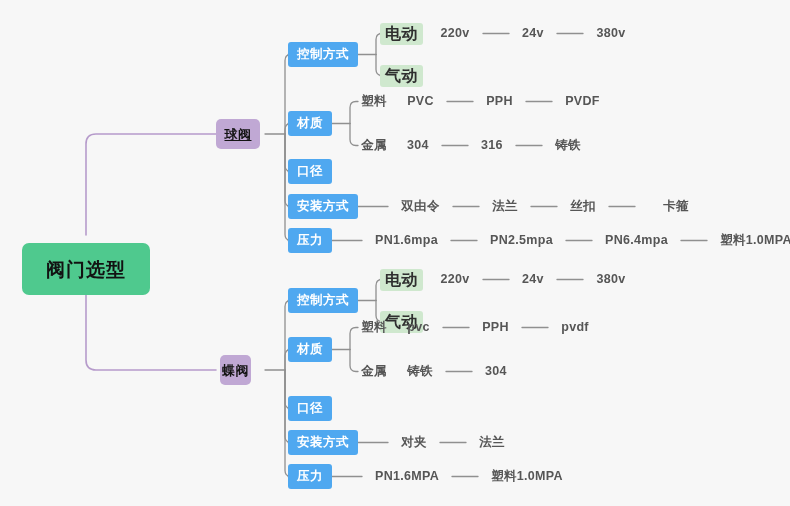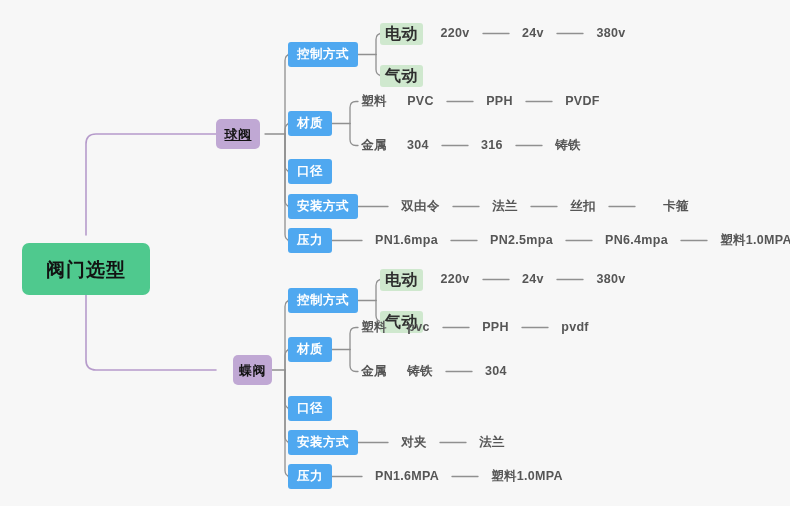--- a/index.html
+++ b/index.html
@@ -158,21 +158,21 @@
       <div class="node node-cat" style="left: 288px; top: 194px; width: 70px; height: 25px;">安装方式</div>
       <div class="node node-plain" style="left: 398px; top: 197.5px; width: 45px; height: 18px;">双由令</div>
       <div class="node node-plain" style="left: 489px; top: 197.5px; width: 32px; height: 18px;">法兰</div>
       <div class="node node-plain" style="left: 567px; top: 197.5px; width: 32px; height: 18px; text-align: center;">丝扣</div>
       <div class="node node-plain" style="left: 660px; top: 197.5px; width: 32px; height: 18px;">卡箍</div>
       <div class="node node-cat" style="left: 288px; top: 228px; width: 44px; height: 25px;">压力</div>
       <div class="node node-plain" style="left: 372px; top: 231.5px; width: 69px; height: 18px;">PN1.6mpa</div>
       <div class="node node-plain" style="left: 487px; top: 231.5px; width: 69px; height: 18px;">PN2.5mpa</div>
       <div class="node node-plain" style="left: 602px; top: 231.5px; width: 69px; height: 18px;">PN6.4mpa</div>
       <div class="node node-plain" style="left: 717px; top: 231.5px; width: 78px; height: 18px;">塑料1.0MPA</div>
-      <div class="node node-branch" style="left: 233px; top: 355px; width: 39px; height: 30px;">蝶阀</div>
+      <div class="node node-branch" style="left: 220px; top: 355px; width: 31px; height: 30px;">蝶阀</div>
       <div class="node node-cat" style="left: 288px; top: 288px; width: 70px; height: 25px;">控制方式</div>
       <div class="node node-green" style="left: 380px; top: 268.5px; width: 43px; height: 22px;">电动</div>
       <div class="node node-plain" style="left: 437px; top: 270.5px; width: 36px; height: 18px;">220v</div>
       <div class="node node-plain" style="left: 519px; top: 270.5px; width: 28px; height: 18px;">24v</div>
       <div class="node node-plain" style="left: 593px; top: 270.5px; width: 36px; height: 18px;">380v</div>
       <div class="node node-green" style="left: 380px; top: 310.5px; width: 43px; height: 22px;">气动</div>
       <div class="node node-cat" style="left: 288px; top: 337px; width: 44px; height: 25px;">材质</div>
       <div class="node node-plain" style="left: 358px; top: 318.5px; width: 32px; height: 18px;">塑料</div>
       <div class="node node-plain" style="left: 404px; top: 318.5px; width: 29px; height: 18px;">pvc</div>
       <div class="node node-plain" style="left: 479px; top: 318.5px; width: 33px; height: 18px;">PPH</div>

